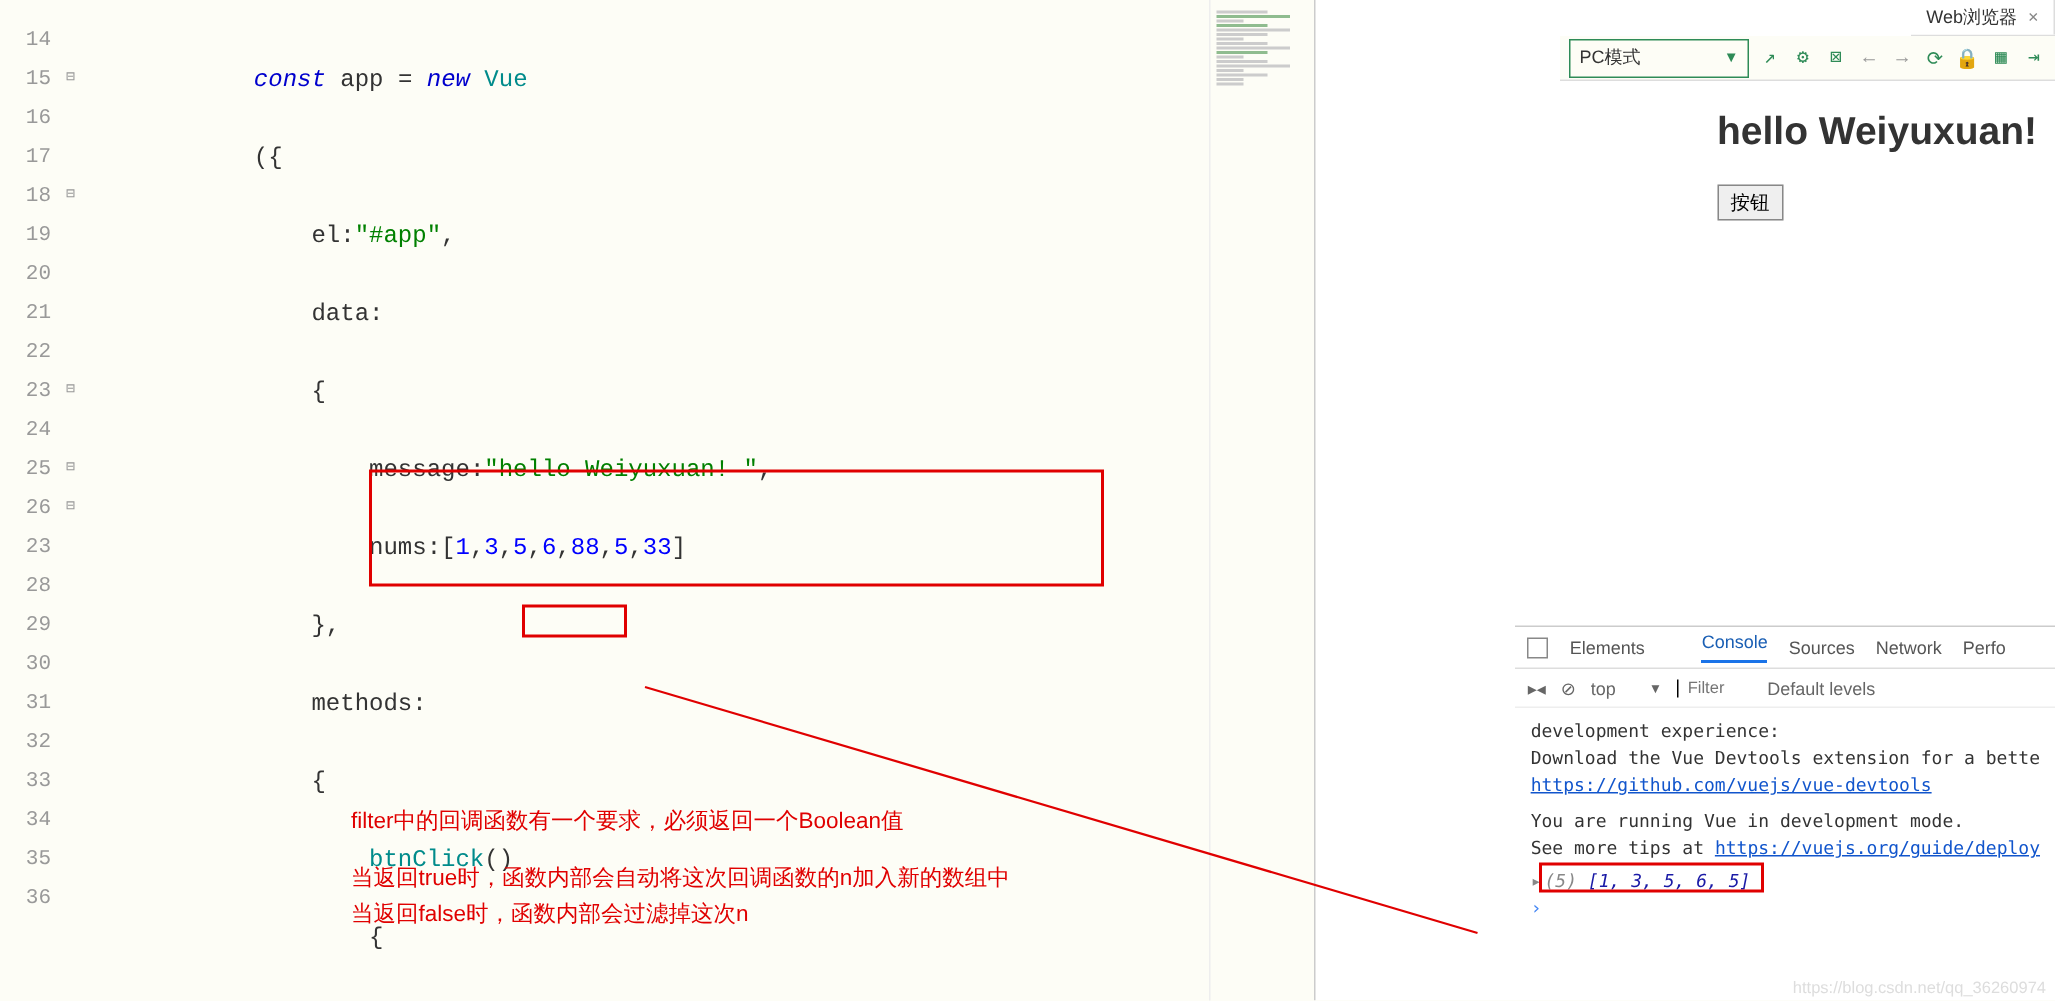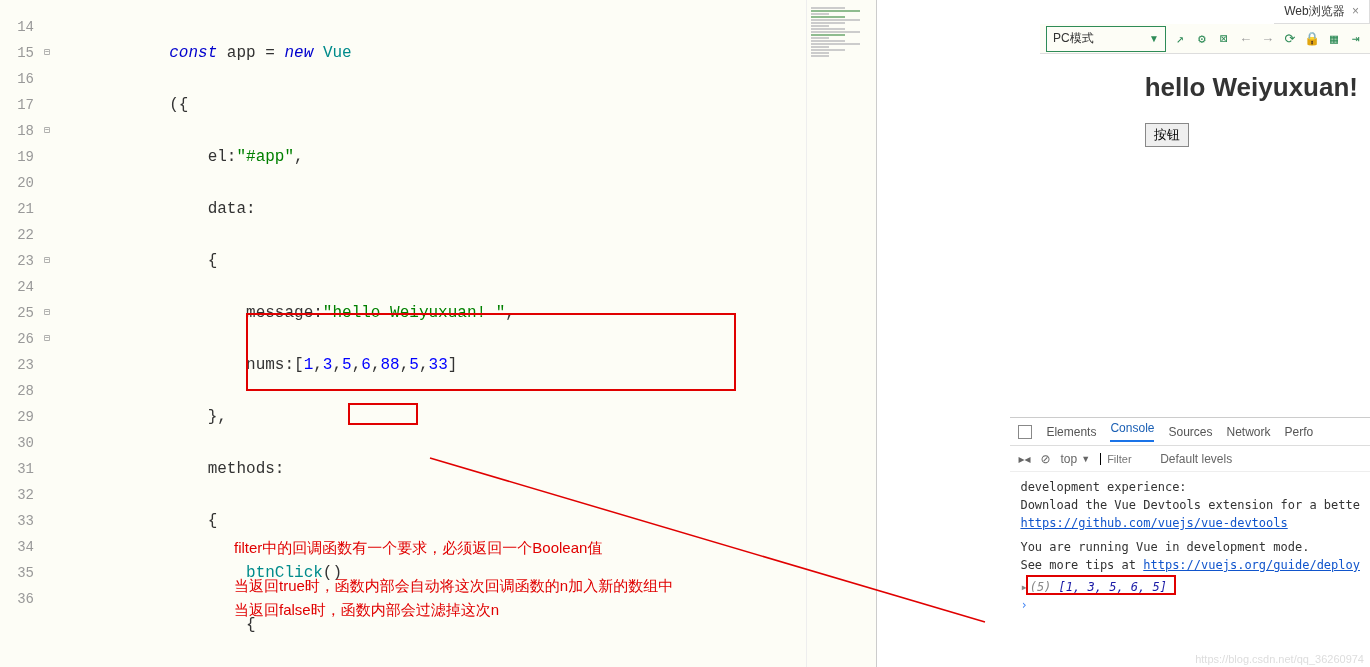--- a/index.html
+++ b/index.html
@@ -44,23 +44,23 @@
   .tb-icon { width: 16px; height: 16px; display: inline-flex; align-items: center; justify-content: center; color: #2e8b57; font-size: 13px; cursor: pointer; }
   .tb-icon.grey { color: #999; }
   .page-view { flex: 1; padding: 18px 12px; font-family: sans-serif; }
   .page-view h1 { font-size: 26px; font-weight: 700; margin-bottom: 20px; }
   .page-view button { font-size: 13px; padding: 2px 8px; border: 1px solid #888; background: #efefef; cursor: pointer; }
 
   .devtools { height: 250px; border-top: 1px solid #ccc; display: flex; flex-direction: column; font-family: sans-serif; font-size: 12px; }
   .dt-tabs { display: flex; align-items: center; height: 28px; border-bottom: 1px solid #ddd; gap: 14px; padding: 0 8px; color: #555; }
   .dt-tabs .sq { width: 14px; height: 14px; border: 1px solid #888; }
   .dt-tabs span { cursor: pointer; }
-  .dt-tabs .active { color: #1a5fb4; border-bottom: 2px solid #1a73e8; padding-bottom: 5px; }
+  .dt-tabs .active { color: #1a5fb4; border-bottom: 2px solid #1a73e8; padding-bottom: 5px; margin-left: 24px; }
   .dt-toolbar { display: flex; align-items: center; height: 26px; border-bottom: 1px solid #eee; gap: 10px; padding: 0 8px; color: #666; }
-  .dt-toolbar .scope { display: flex; align-items: center; gap: 4px; }
+  .dt-toolbar .scope { display: flex; align-items: center; gap: 22px; }
   .dt-toolbar input { border: none; border-left: 1px solid #000000; padding-left: 6px; font-size: 11px; width: 50px; background: transparent; }
   .dt-log { flex: 1; padding: 6px 10px; font-family: Consolas, monospace; font-size: 12px; line-height: 18px; overflow: hidden; }
   .dt-log .msg { color: #333; }
   .dt-log a { color: #1155cc; text-decoration: underline; }
   .dt-log .array { font-style: italic; }
   .dt-log .arr-len { color: #888; }
   .dt-log .arr-val { color: #1a1aa6; }
   .dt-log .tri { color: #888; margin-right: 2px; }
   .dt-log .prompt { color: #4285f4; }
   .watermark { position: absolute; right: 6px; bottom: 2px; font-size: 11px; color: #ddd; font-family: sans-serif; }

